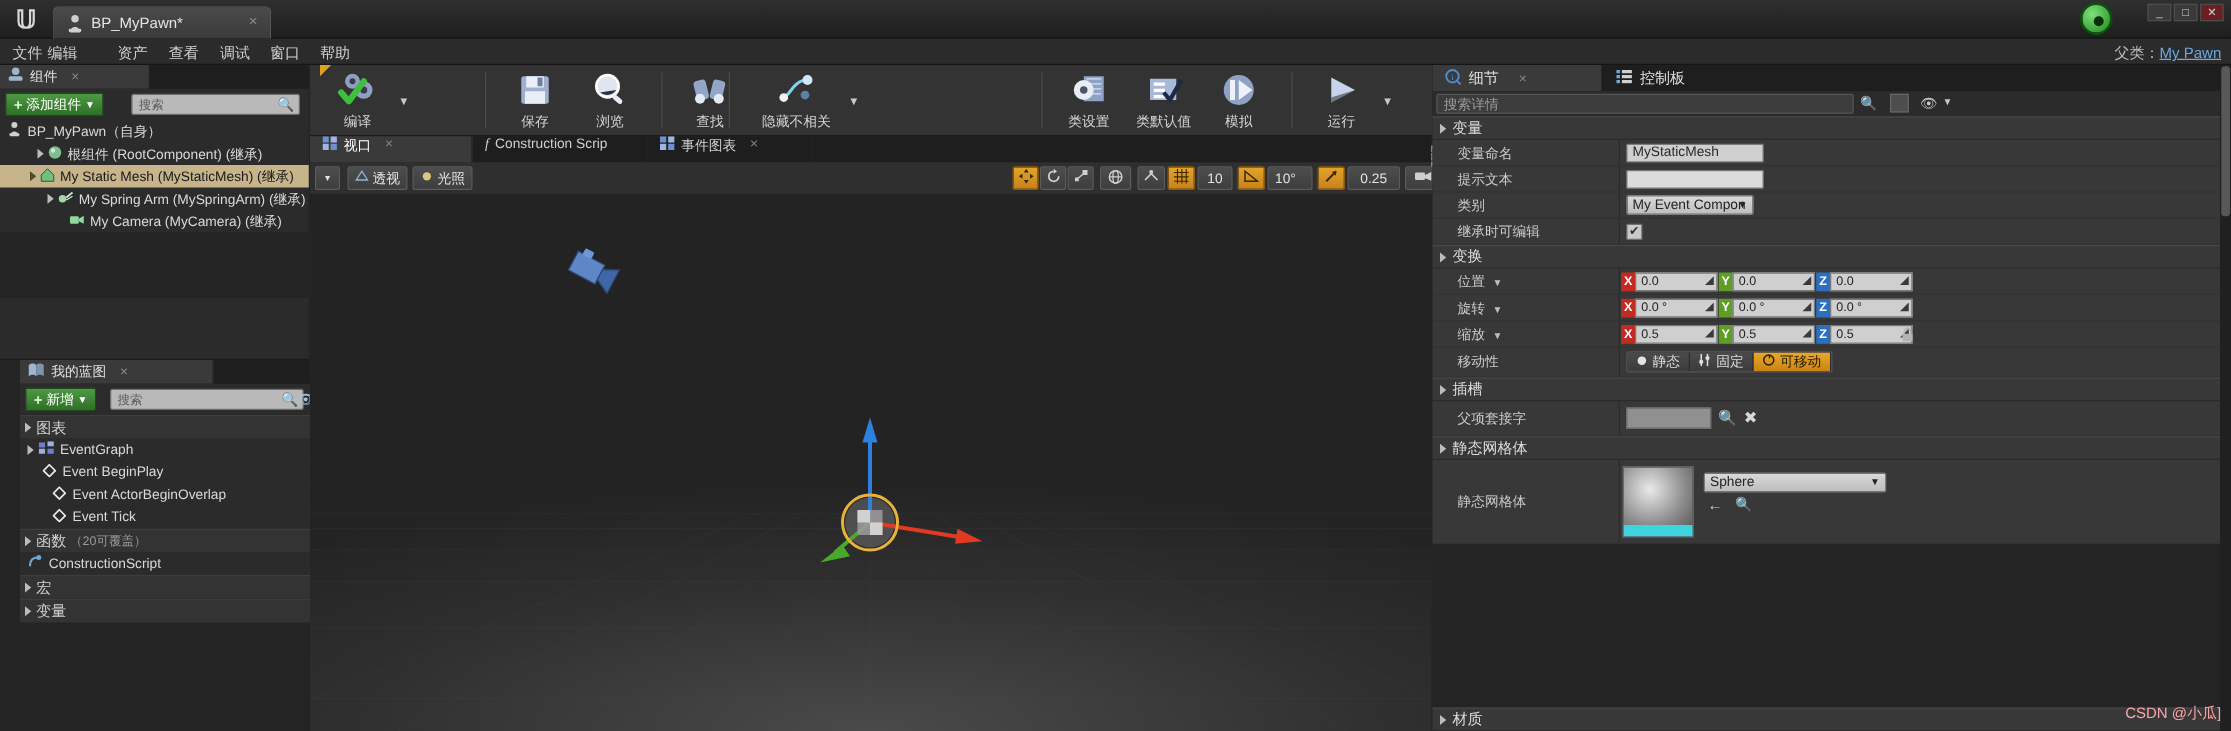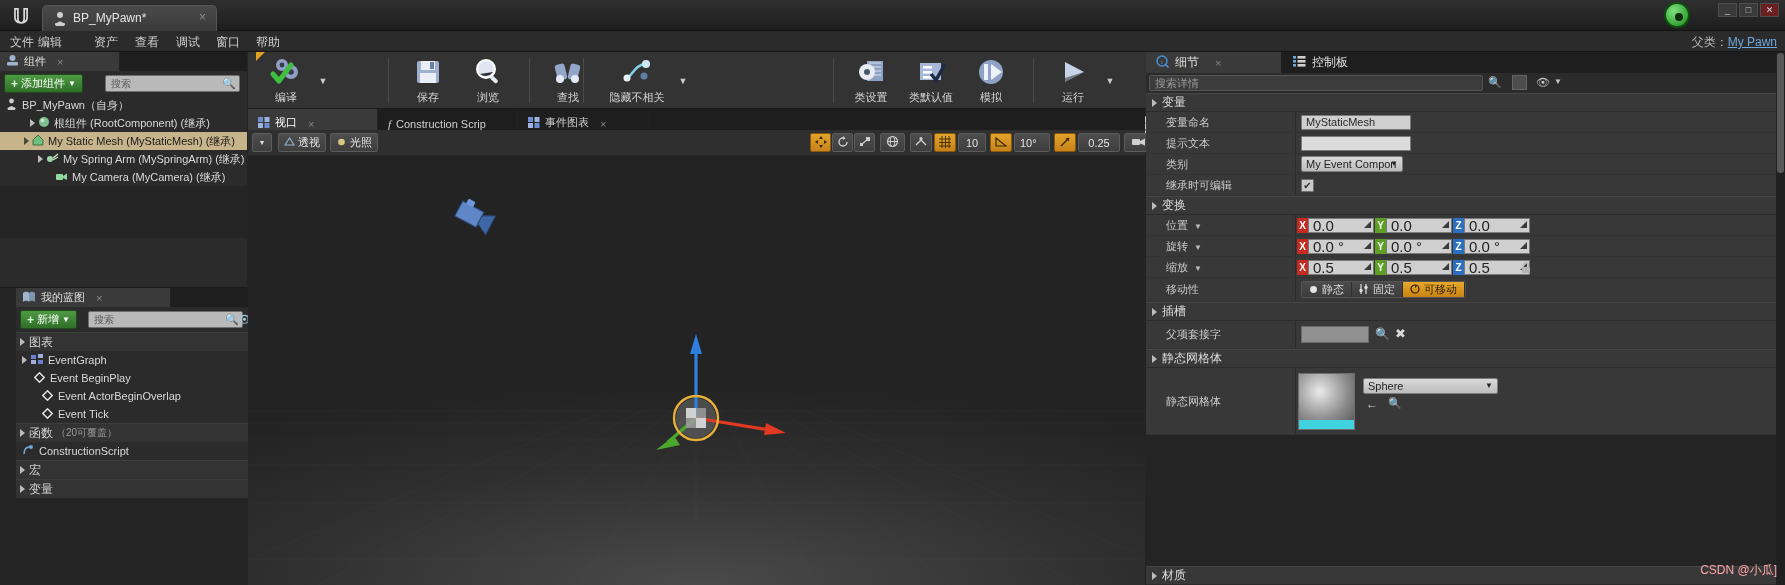--- a/index.html
+++ b/index.html
@@ -137,21 +137,21 @@
     font-size:12px; color:#d2d2d2; border-top:1px solid #3d3d3d; padding-left:4px;
   }
   .sec-header .plus-r { position:absolute; right:6px; top:2px; color:#8fcf7f; font-size:14px; }
   .sec-header .sub { font-size:10px; color:#9a9a9a; margin-left:3px; }
 
   
   .centercol { position:absolute; left:248px; top:109px; width:897px; height:476px; background:#2a2a2a; }
   .vp-tabs { position:relative; height:21px; background:#1e1e1e; }
   .vp-tab {
     position:absolute; top:0; height:21px; padding:0 10px; display:flex;
-    align-items:flex-end; gap:5px; font-size:11px; color:#cfcfcf;
+    align-items:flex-start; gap:5px; font-size:11px; color:#cfcfcf;
     border-right:1px solid #232323;
   }
   .vp-tab.active { background:#3a3a3a; color:#ffffff; }
   .vp-tab .x { color:#858585; margin-left:6px; font-size:11px; }
   .vp-toolbar { position:relative; height:25px; background:#2f2f2f; }
   .vpt-btn {
     position:absolute; top:3px; height:19px; border:1px solid #5c5c5c;
     background:linear-gradient(#4d4d4d,#3e3e3e); border-radius:2px;
     font-size:11px; color:#e2e2e2; display:flex; align-items:center; gap:3px;
     padding:0 5px;
@@ -214,21 +214,21 @@
   }
   .axis .tag {
     width:11px; height:15px; font-size:10px; color:#fff; text-align:center; line-height:15px;
     font-weight:bold;
   }
   .axis .tag.x { background:#c32b22; }
   .axis .tag.y { background:#5c9f24; }
   .axis .tag.z { background:#2b6fc3; }
   .axis .fld {
     width:66px; height:15px; background:#cfcfcf; border:1px solid #7a7a7a;
-    font-size:15px; color:#222; line-height:13px; padding-left:4px; position:relative;
+    font-size:10px; color:#222; line-height:13px; padding-left:4px; position:relative;
   }
   .axis .fld .drag {
     position:absolute; right:2px; top:2px; width:0; height:0;
     border-right:7px solid #3a3a3a; border-top:7px solid transparent;
   }
   .mob {
     position:absolute; height:17px; display:flex; border:1px solid #555; border-radius:2px;
     overflow:hidden;
   }
   .mob .seg {
@@ -972,21 +972,21 @@
     <div class="cat-header">
       <span class="tri"></span>
       <span>静态网格体</span>
     </div>
     <div class="prow" style="height:67px;">
       <div class="vdivider"></div>
       <span class="plabel" style="top:26px;">静态网格体</span>
       <div class="meshthumb" style="left:152px; top:5px;">
         <div class="base"></div>
       </div>
-      <span class="combo" style="left:217px; top:10px; width:135px;">
+      <span class="combo" style="left:217px; top:10px; width:146px;">
         <span>Sphere</span>
         <span class="cv">▼</span>
       </span>
       <span style="position:absolute; left:220px; top:29px; font-size:12px; color:#cfcfcf;">←</span>
       <span style="position:absolute; left:242px; top:29px; font-size:11px; color:#cfcfcf;">🔍</span>
     </div>
 
     <div class="cat-header" style="position:absolute; left:0; bottom:0; width:639px;">
       <span class="tri"></span>
       <span>材质</span>

